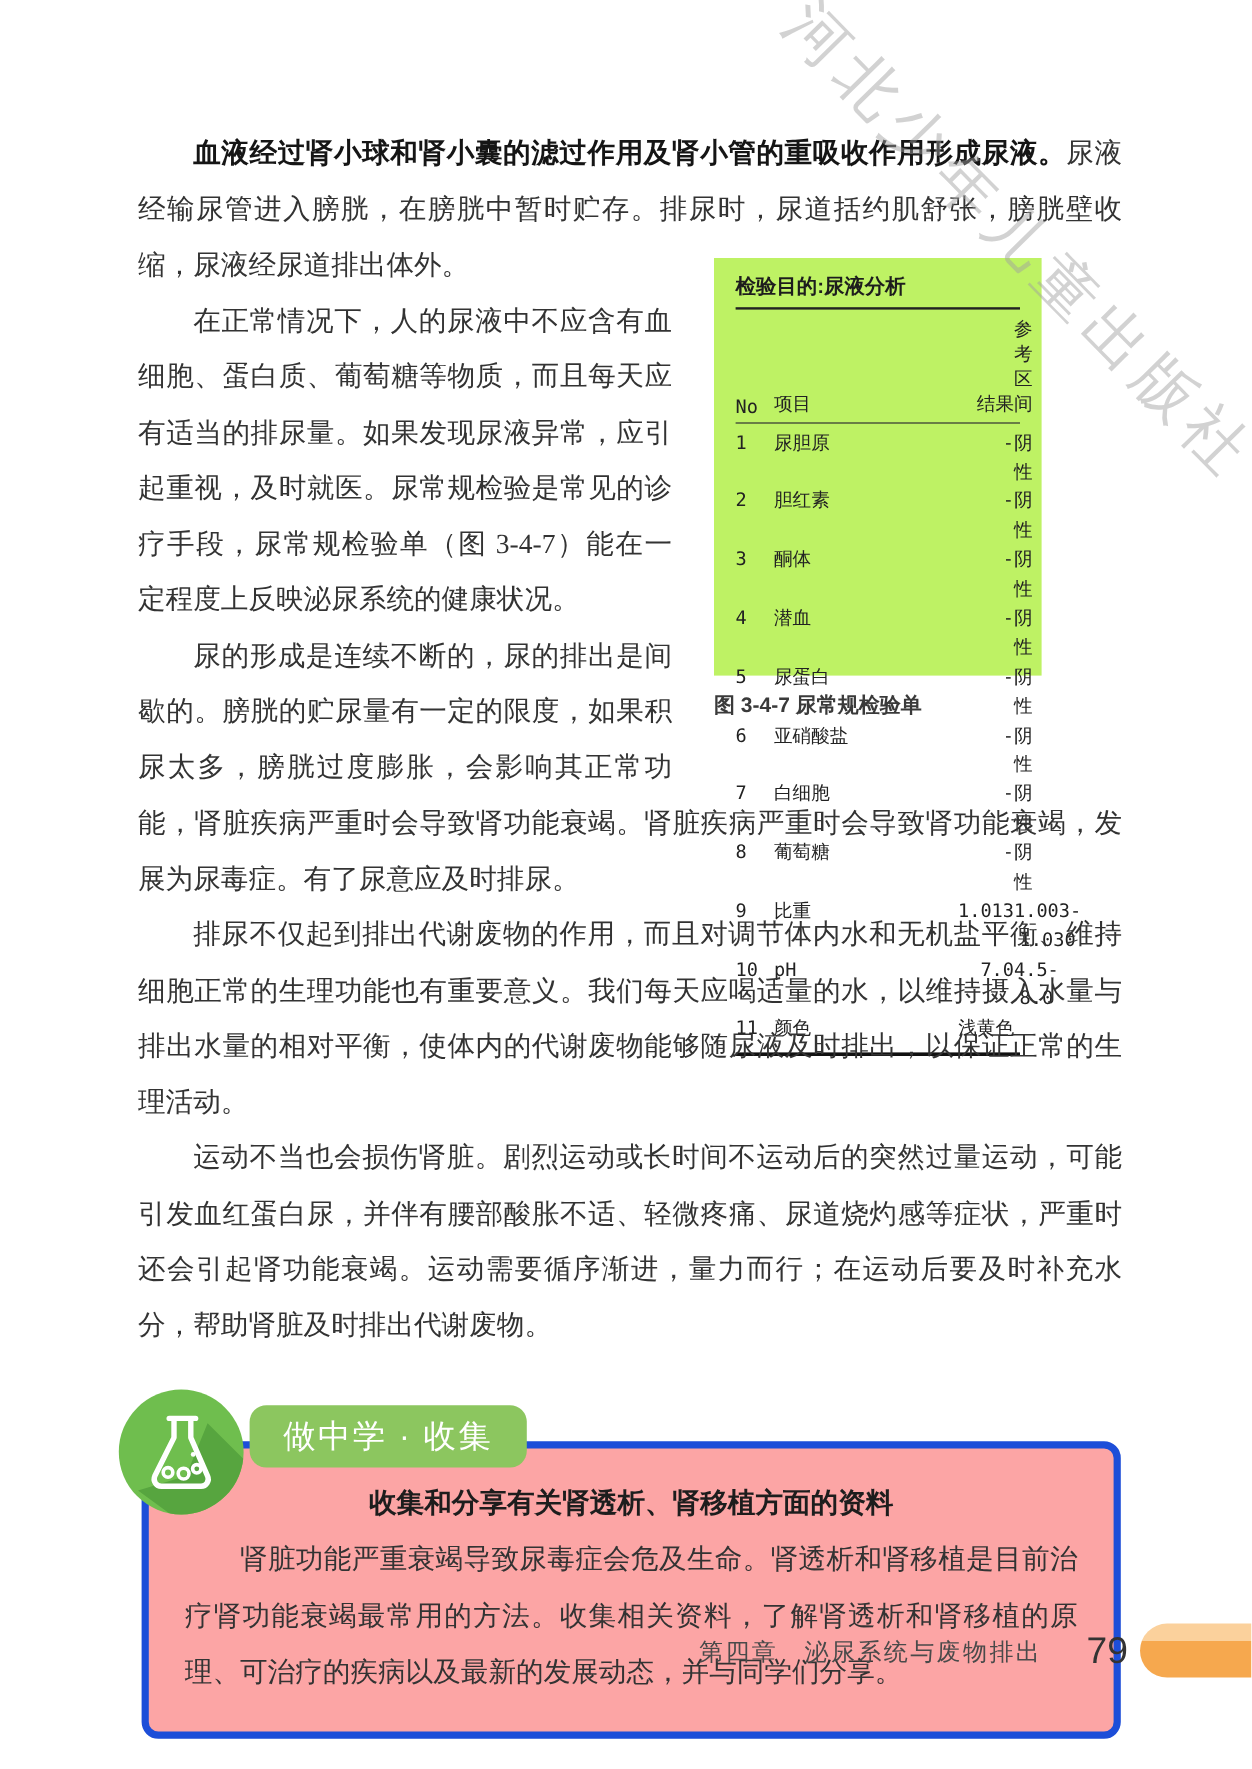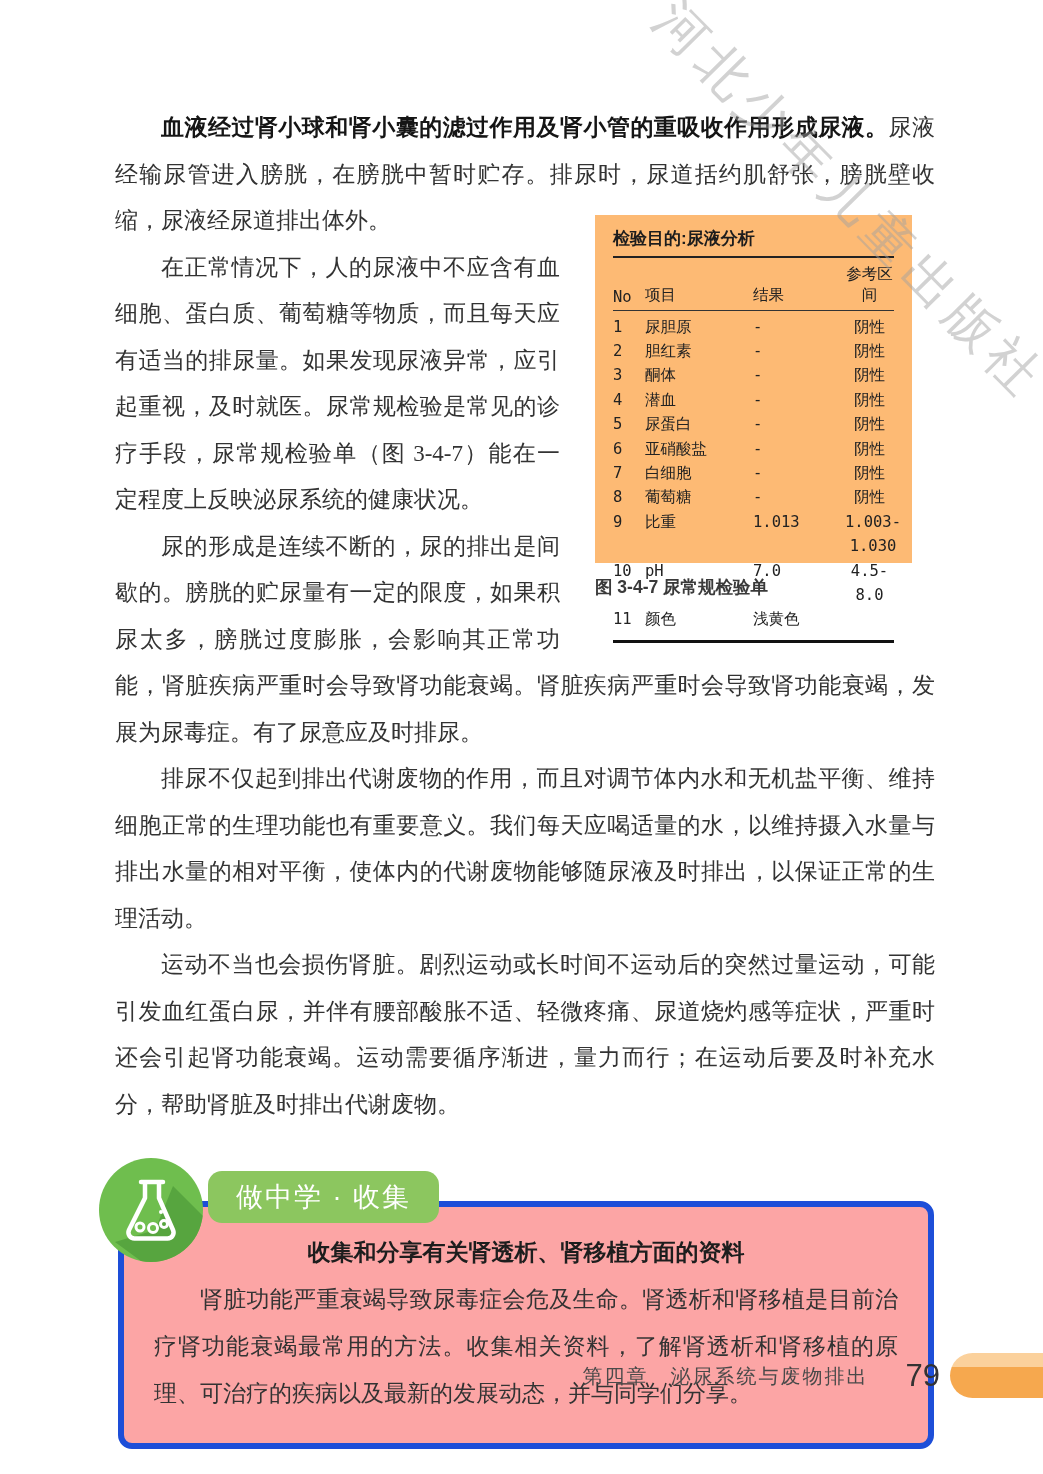--- a/index.html
+++ b/index.html
@@ -44,24 +44,24 @@
     font-weight:bold;
     color:#151515;
   }
   
   .figure{
     float:right;
     width:340px;
     margin:-30px 0 38px 35px;
   }
   .panel{
-    background:#fdba74;
+    background:#bef264;
     padding:12px 18px 10px 18px;
     box-sizing:border-box;
-    width:317px;
+    width:273px;
     height:348px;
     font-family:"DejaVu Sans Mono","Liberation Mono",monospace;
   }
   .panel-title{
     font-family:"Liberation Sans","DejaVu Sans",sans-serif;
     font-weight:bold;
     font-size:17px;
     color:#1d1d1d;
     padding-bottom:6px;
     border-bottom:2.5px solid #222;
@@ -79,21 +79,21 @@
     padding:4px 0 8px 0;
   }
   .report-row{
     display:flex;
     font-size:15.5px;
     color:#222;
     line-height:24.4px;
   }
   .c-no{width:32px;flex:none;}
   .c-item{width:108px;flex:none;}
-  .c-result{width:92px;flex:none;}
+  .c-result{width:92px;flex:none;text-align:right;}
   .c-range{flex:1;text-align:center;}
   .fig-caption{
     margin-top:12px;
     font-family:"Liberation Sans","DejaVu Sans",sans-serif;
     font-weight:bold;
     font-size:17.5px;
     color:#3a3a3a;
   }
   
   .activity{

